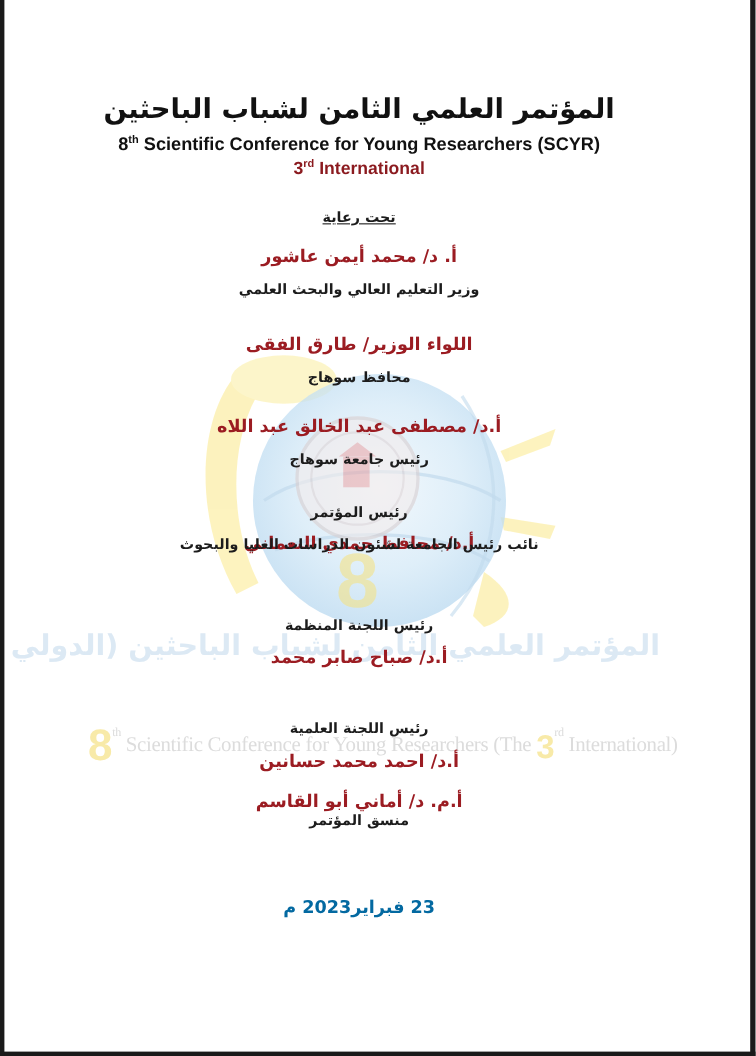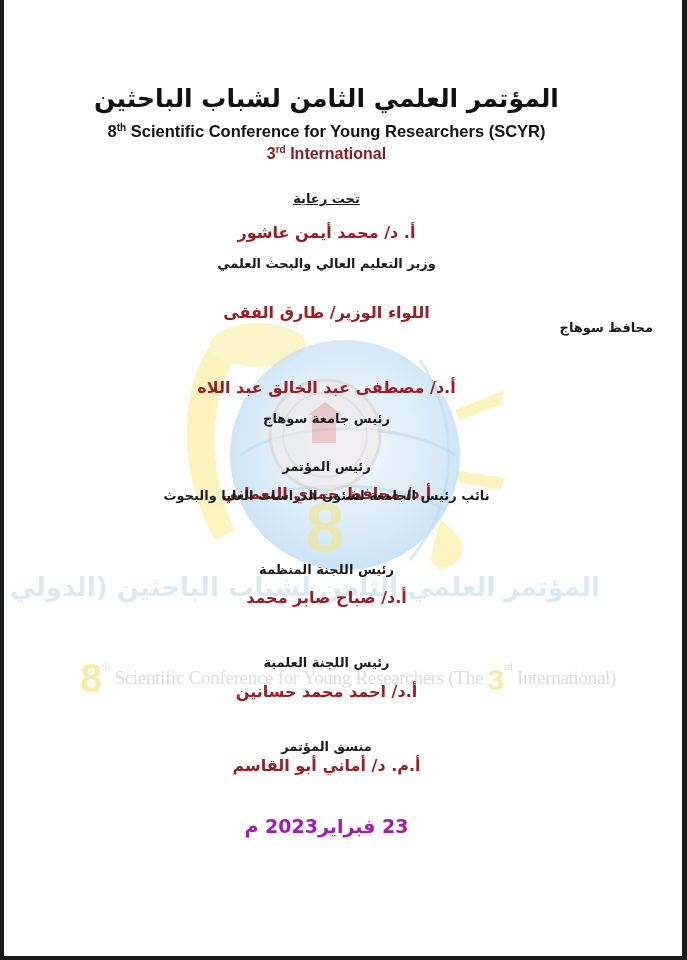--- a/index.html
+++ b/index.html
@@ -75,22 +75,22 @@
     }
     .name {
       font-family: "DejaVu Sans", sans-serif;
       font-weight: bold;
       font-size: 16px;
       color: #9b1c22;
     }
     .date {
       font-family: "DejaVu Sans", sans-serif;
       font-weight: bold;
-      font-size: 19px;
-      color: #a21caf;
+      font-size: 16px;
+      color: #0369a1;
     }
     .wm-text-ar {
       position: absolute;
       top: 572px;
       left: 70px;
       width: 530px;
       font-family: "DejaVu Sans", sans-serif;
       font-size: 26px;
       font-weight: bold;
       color: #d9e7f3;
@@ -177,32 +177,32 @@
   <div class="line title-en" style="top:122px;"><span>8</span><sup>th</sup><span> Scientific Conference for Young Researchers (SCYR)</span></div>
 
   <div class="line subtitle-en" style="top:145px;"><span>3</span><sup>rd</sup><span> International</span></div>
 
   <div class="line ar role" style="top:191px;text-decoration:underline;">تحت رعاية</div>
 
   <div class="line ar name" style="top:223px;">أ. د/ محمد أيمن عاشور</div>
   <div class="line ar role" style="top:256px;">وزير التعليم العالي والبحث العلمي</div>
 
   <div class="line ar name" style="top:303px;">اللواء الوزير/ طارق الفقى</div>
-  <div class="line ar role" style="top:320px;text-align:right;">محافظ سوهاج</div>
+  <div class="line ar role" style="top:336px;">محافظ سوهاج</div>
 
   <div class="line ar name" style="top:378px;">أ.د/ مصطفى عبد الخالق عبد اللاه</div>
   <div class="line ar role" style="top:411px;">رئيس جامعة سوهاج</div>
 
   <div class="line ar role" style="top:459px;">رئيس المؤتمر</div>
   <div class="line ar name" style="top:484px;">أ.د/ محافظ حمدي النعماني</div>
   <div class="line ar role" style="top:488px;">نائب رئيس الجامعة لشئون الدراسات العليا والبحوث</div>
 
   <div class="line ar role" style="top:562px;">رئيس اللجنة المنظمة</div>
   <div class="line ar name" style="top:588px;">أ.د/ صباح صابر محمد</div>
 
   <div class="line ar role" style="top:655px;">رئيس اللجنة العلمية</div>
   <div class="line ar name" style="top:682px;">أ.د/ احمد محمد حسانين</div>
 
   <div class="line ar role" style="top:739px;">منسق المؤتمر</div>
-  <div class="line ar name" style="top:756px;">أ.م. د/ أماني أبو القاسم</div>
+  <div class="line ar name" style="top:719px;">أ.م. د/ أماني أبو القاسم</div>
 
   <div class="line ar date" style="top:815px;">23 فبراير2023 م</div>
 </div>
 
 </body></html>

